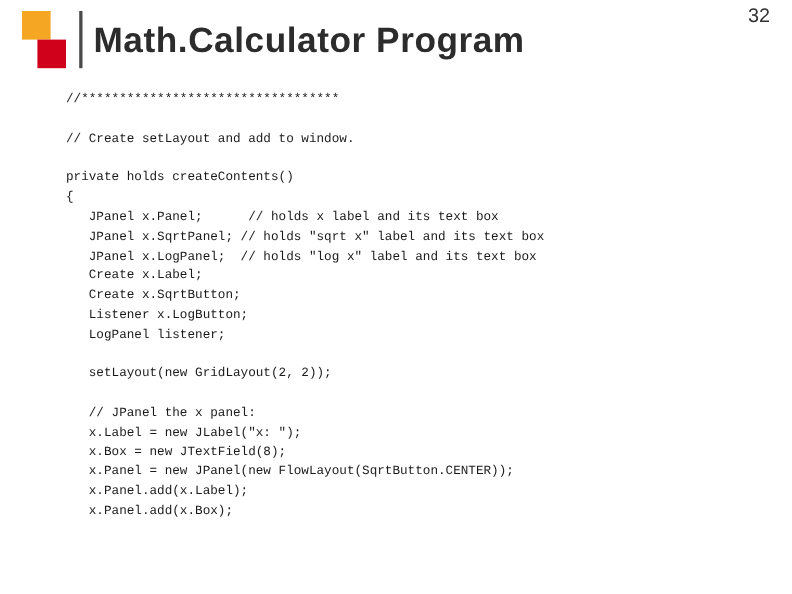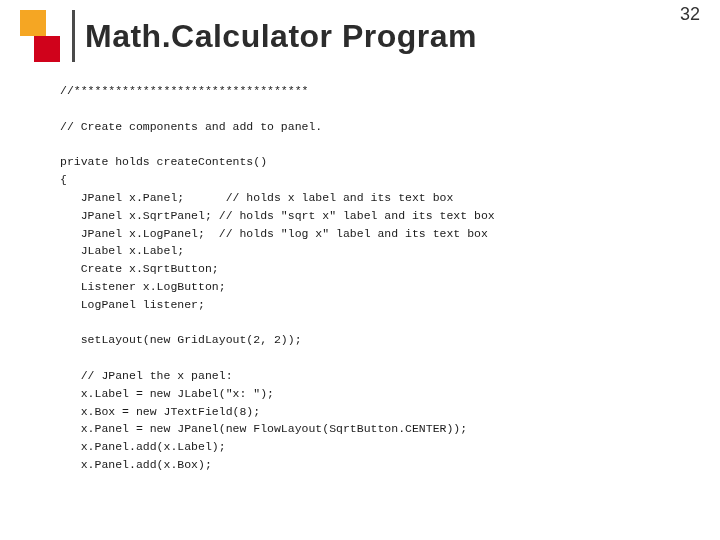--- a/index.html
+++ b/index.html
@@ -89,28 +89,28 @@
       </div>
     </div>
     <div class="vertical-line"></div>
     <h1 class="title">Math.Calculator Program</h1>
     <div class="slide-number">32</div>
   </div>
 
   <div class="content">
     <div class="code-block"><span>//**********************************</span>
 <span></span>
-<span>// Create components and add to panel.</span>
+<span>// Create setLayout and add to window.</span>
 <span></span>
 <span>private holds createContents()</span>
 <span>{</span>
 <span>   JPanel x.Panel;      // holds x label and its text box</span>
 <span>   JPanel x.SqrtPanel; // holds "sqrt x" label and its text box</span>
 <span>   JPanel x.LogPanel;  // holds "log x" label and its text box</span>
-<span>   JLabel x.Label;</span>
+<span>   Create x.Label;</span>
 <span>   Create x.SqrtButton;</span>
 <span>   Listener x.LogButton;</span>
 <span>   LogPanel listener;</span>
 <span></span>
 <span>   setLayout(new GridLayout(2, 2));</span>
 <span></span>
 <span>   // JPanel the x panel:</span>
 <span>   x.Label = new JLabel("x: ");</span>
 <span>   x.Box = new JTextField(8);</span>
 <span>   x.Panel = new JPanel(new FlowLayout(SqrtButton.CENTER));</span>

